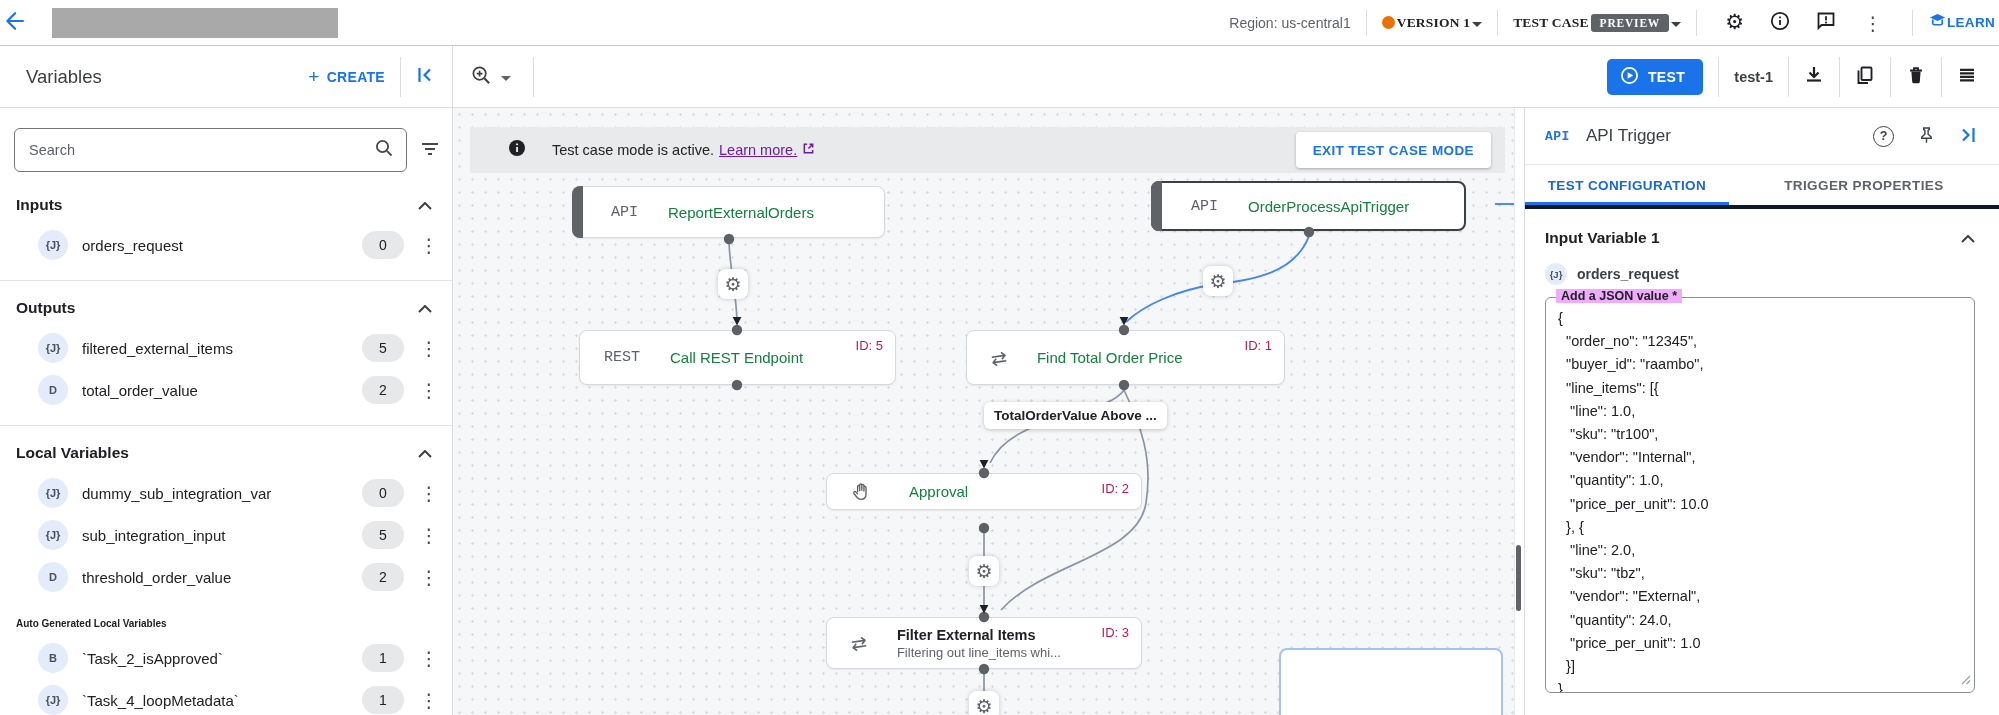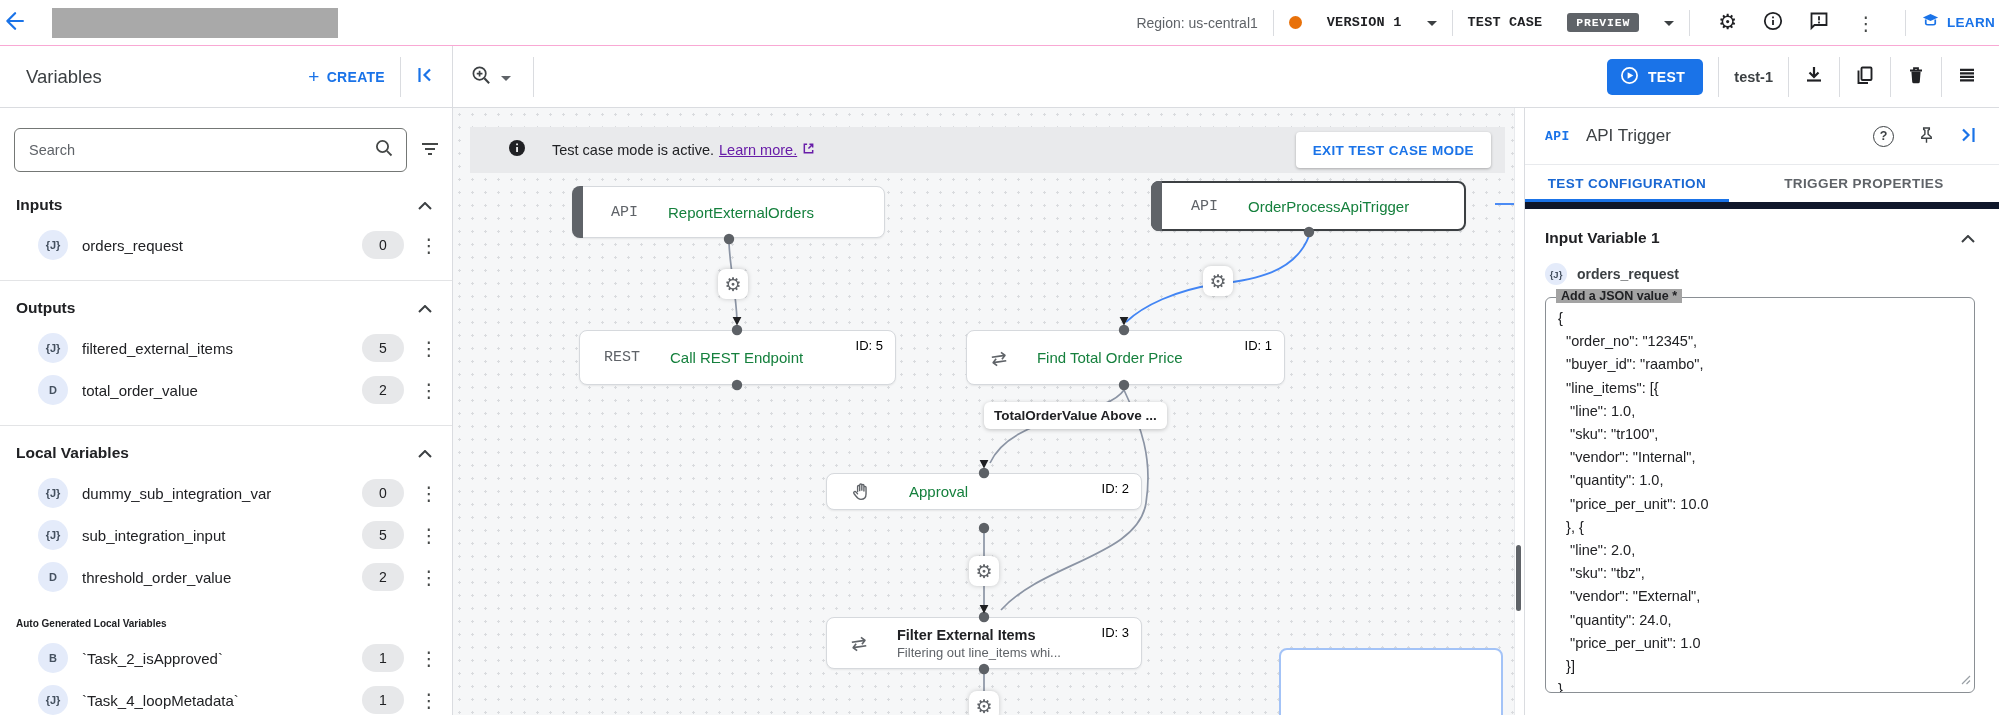--- a/index.html
+++ b/index.html
@@ -7,29 +7,29 @@
   body { font-family:"Liberation Sans", sans-serif; background:#fff; color:#202124; position:relative; }
   .icon-btn { background:none; border:none; cursor:pointer; display:flex; align-items:center; justify-content:center; padding:0; }
 
   
   .topbar { position:absolute; left:0; top:0; width:1999px; height:46px; background:#fff;
             border-bottom:1px solid #f9a8d4; display:flex; align-items:center; padding:0 4px; z-index:6; }
   .redacted { width:286px; height:30px; background:#a9a9a9; margin-left:28px; }
   .topbar-right { margin-left:auto; display:flex; align-items:center; }
   .vsep { width:1px; height:26px; background:#dadce0; margin:0 15px; }
   .region { font-size:14px; color:#5f6368; }
-  .menu-chip { display:flex; align-items:center; gap:25px; background:none; border:none; cursor:pointer;
-               font-family:Liberation Mono, monospace; font-size:13.5px; font-weight:700; color:#202124; letter-spacing:.2px; }
+  .menu-chip { display:flex; align-items:center; gap:2px; background:none; border:none; cursor:pointer;
+               font-family:Liberation Serif, serif; font-size:13.5px; font-weight:700; color:#202124; letter-spacing:.2px; }
   .dot { width:13px; height:13px; border-radius:50%; background:#e8710a; }
   .preview-badge { background:#5f6368; color:#fff; font-size:11.5px; font-weight:700; letter-spacing:.8px;
                    padding:3px 9px; border-radius:3px; }
   .tb-icon { margin:0 13px; color:#3c4043; }
   .glyph { font-family:"DejaVu Sans", sans-serif; }
   .gear-glyph { font-size:21px; line-height:1; color:#202124; }
-  .learn { display:flex; align-items:center; gap:7px; font-size:13.5px; font-weight:700; color:#1a73e8;
+  .learn { display:flex; align-items:center; font-size:13.5px; font-weight:700; color:#1a73e8;
            background:none; border:none; cursor:pointer; font-family:inherit; letter-spacing:.3px;}
 
   
   .toolbar { position:absolute; left:0; top:46px; width:1999px; height:62px; background:#fff;
              border-bottom:1px solid #dadce0; display:flex; align-items:stretch; z-index:5; }
   .tb-left { width:453px; display:flex; align-items:center; padding-left:26px; border-right:1px solid #dadce0; }
   .tb-title { font-size:18.5px; color:#3c4043; }
   .create { display:flex; align-items:center; gap:7px; color:#1a73e8; font-size:14px; font-weight:700;
             letter-spacing:.3px; background:none; border:none; cursor:pointer; font-family:inherit; margin-left:auto; }
   .plus { font-size:19px; font-weight:400; line-height:1; }
@@ -87,21 +87,21 @@
 
   .node { position:absolute; background:#fff; border:1px solid #d6d9dd; border-radius:8px;
           box-shadow:0 1px 2px rgba(0,0,0,.07); display:flex; align-items:center; padding:0 12px 0 24px;
           z-index:2; cursor:pointer; }
   .node.trigger::before { content:""; position:absolute; left:-1px; top:-1px; bottom:-1px; width:11px;
           background:#5f6368; border-radius:8px 0 0 8px; }
   .node.selected { border:2px solid #3c4043; }
   .node.selected::before { left:-2px; top:-2px; bottom:-2px; }
   .node-type { font-family:"Liberation Mono", monospace; font-size:15px; color:#5f6368; margin:0 30px 0 14px; }
   .node-title { font-size:15px; color:#15803d; white-space:nowrap; }
-  .node-id { position:absolute; top:7px; right:12px; font-size:13px; color:#000000; }
+  .node-id { position:absolute; top:7px; right:12px; font-size:13px; color:#be185d; }
   .node-icon { color:#5f6368; margin-right:30px; display:flex; align-items:center; }
   .merge-glyph { font-family:"DejaVu Sans",sans-serif; font-size:19px; color:#5f6368; transform:rotate(-8deg); }
   .node-texts .t1 { font-size:14.5px; font-weight:700; color:#202124; }
   .node-texts .t2 { font-size:13px; color:#5f6368; margin-top:2px; }
 
   .gear { position:absolute; width:30px; height:30px; background:#fff; border-radius:8px; z-index:3;
           box-shadow:0 0 5px rgba(0,0,0,.2); display:flex; align-items:center; justify-content:center;
           font-family:"DejaVu Sans",sans-serif; font-size:19px; color:#5f6368; cursor:pointer; }
   .edge-chip { position:absolute; background:#fff; border-radius:6px; box-shadow:0 1px 4px rgba(0,0,0,.22);
                padding:6px 10px; font-size:13.5px; font-weight:700; color:#202124; z-index:3; cursor:pointer; }
@@ -112,33 +112,33 @@
   .right-panel { position:absolute; left:1524px; top:108px; right:0; bottom:0; background:#fff;
                  border-left:1px solid #dadce0; z-index:5; }
   .panel-header { height:57px; display:flex; align-items:center; padding:0 22px 0 20px;
                   border-bottom:1px solid #e8eaed; }
   .api-chip { font-family:"Liberation Mono", monospace; font-size:13px; font-weight:700; color:#1a73e8;
               letter-spacing:.5px; margin-right:16px; }
   .panel-title { font-size:17px; color:#3c4043; }
   .panel-icons { margin-left:auto; display:flex; align-items:center; gap:24px; }
   .help-circle { width:21px; height:21px; border:1.8px solid #3c4043; border-radius:50%; font-size:12.5px;
                  font-weight:700; color:#3c4043; display:flex; align-items:center; justify-content:center; }
-  .tabs { display:flex; height:44px; border-bottom:7px solid #0f172a; }
+  .tabs { display:flex; height:44px; border-bottom:4px solid #0f172a; }
   .tab { display:flex; align-items:center; justify-content:center; font-size:13.5px; font-weight:700;
          letter-spacing:.4px; color:#5f6368; cursor:pointer; flex:1; }
   .tab.active { color:#1967d2; box-shadow:inset 0 -3px 0 #1a73e8; flex:0 0 43%; }
   .panel-body { padding:20px 24px 0 20px; }
   .sec-row { display:flex; align-items:center; margin-bottom:16px; }
   .sec-title { font-size:15.5px; font-weight:700; }
   .sec-row .chev { margin-left:auto; }
   .var-line { display:flex; align-items:center; gap:10px; margin-bottom:12px; }
   .var-icon.small { width:22px; height:22px; font-size:9.5px; flex:0 0 22px; }
   .var-line .vname { font-size:14px; font-weight:700; color:#3c4043; }
   .json-field { position:relative; border:1px solid #8a8f94; border-radius:6px; height:396px; }
-  .json-field > label { position:absolute; top:-9px; left:10px; background:#a3a3a3; padding:0 5px;
+  .json-field > label { position:absolute; top:-9px; left:10px; background:#f0abfc; padding:0 5px;
                         font-size:12.5px; font-weight:700; color:#202124;text-align:center; }
   .json-field textarea { width:100%; height:100%; border:none; outline:none; resize:none; background:transparent;
                          font-family:"Liberation Sans", sans-serif; font-size:14.5px; line-height:23.2px;
                          color:#202124; padding:9px 12px 6px 12px; }
   .resize-handle { position:absolute; right:3px; bottom:3px; }
 </style>
 </head>
 <body>
 
 <header class="topbar">

